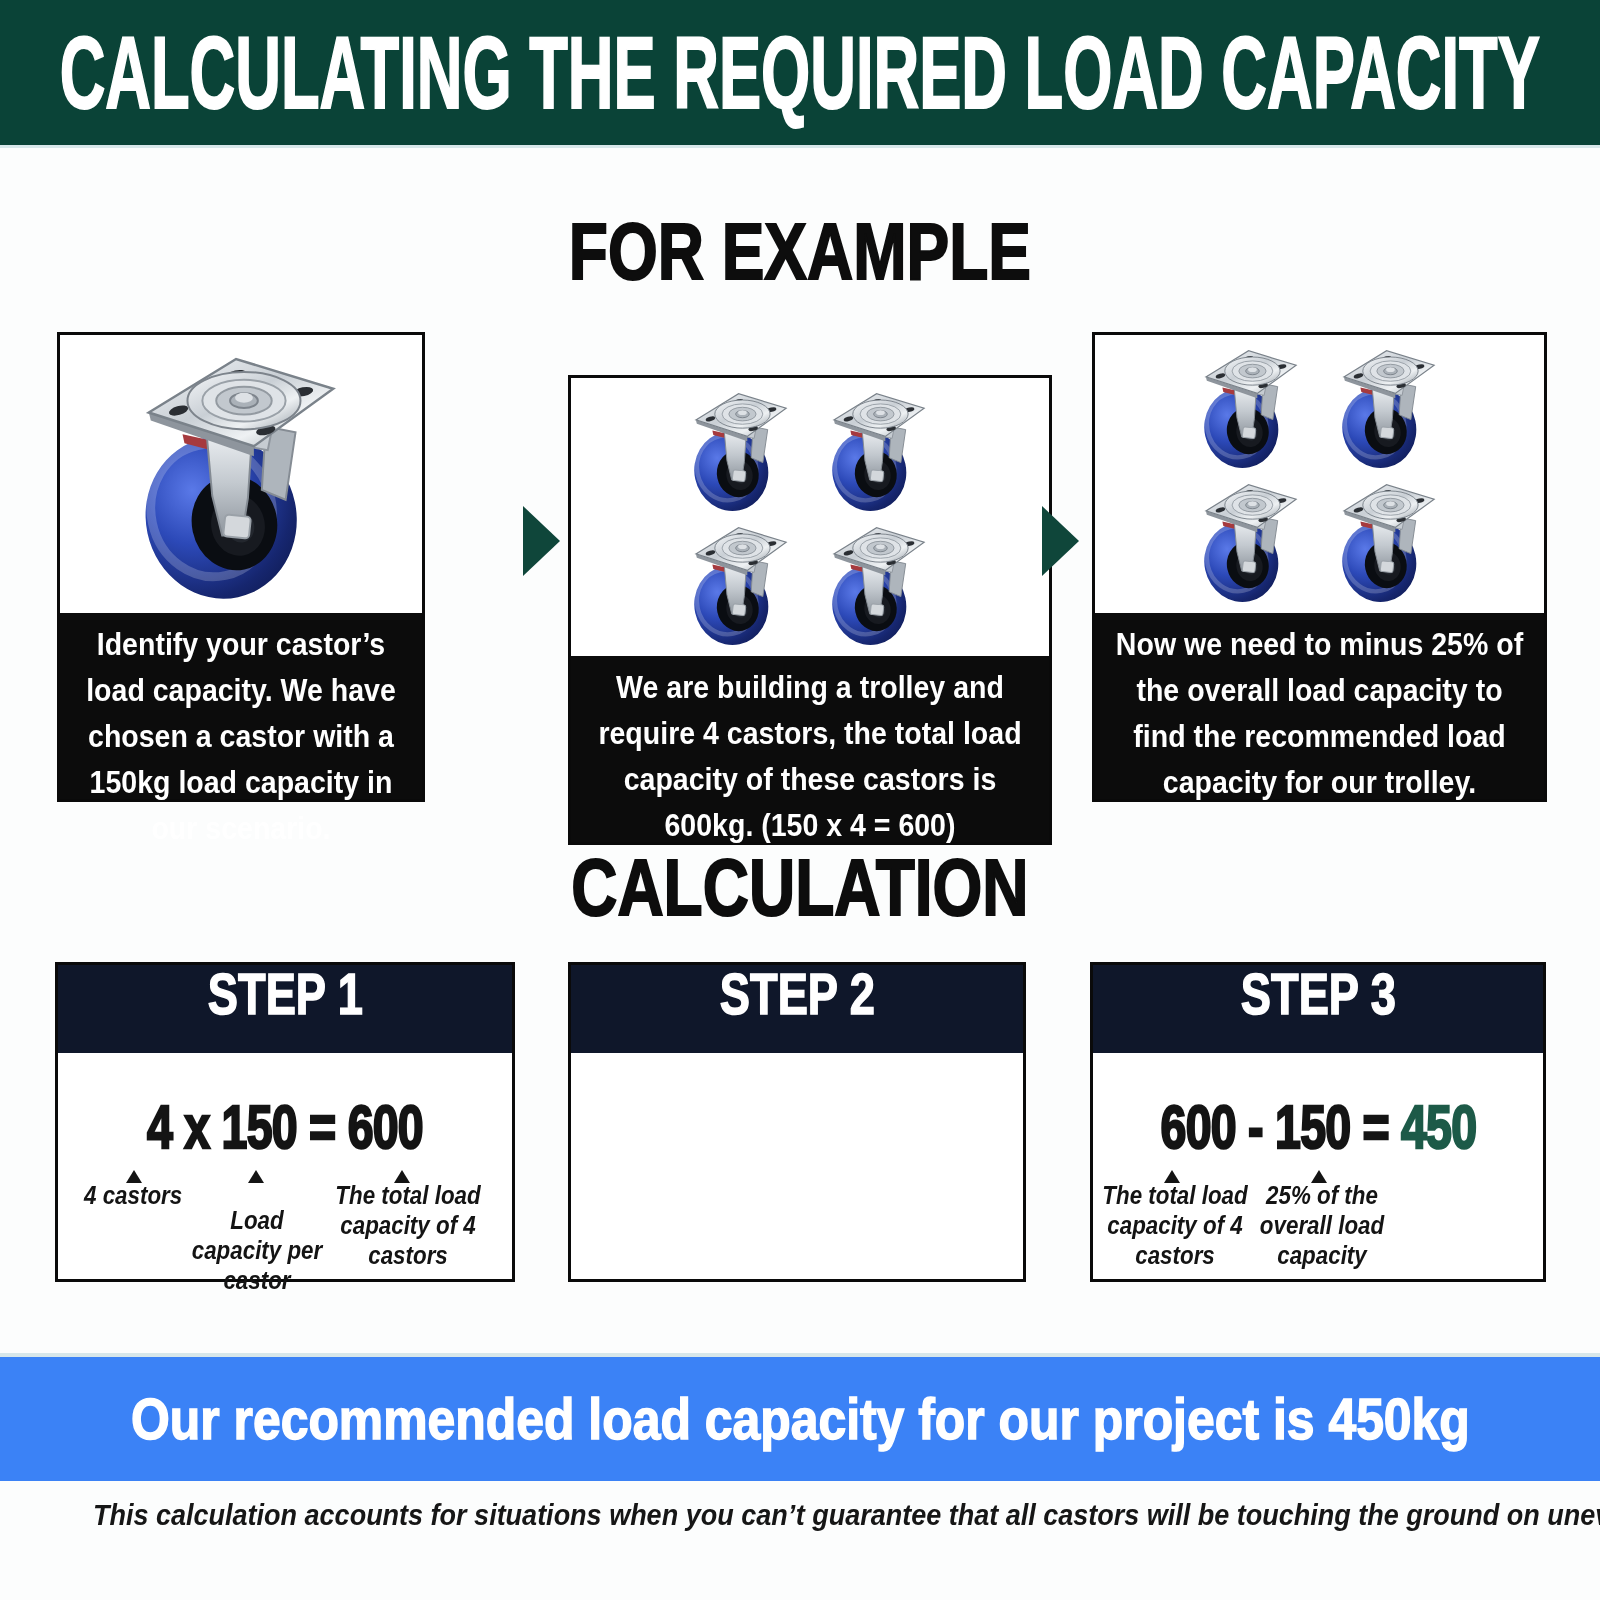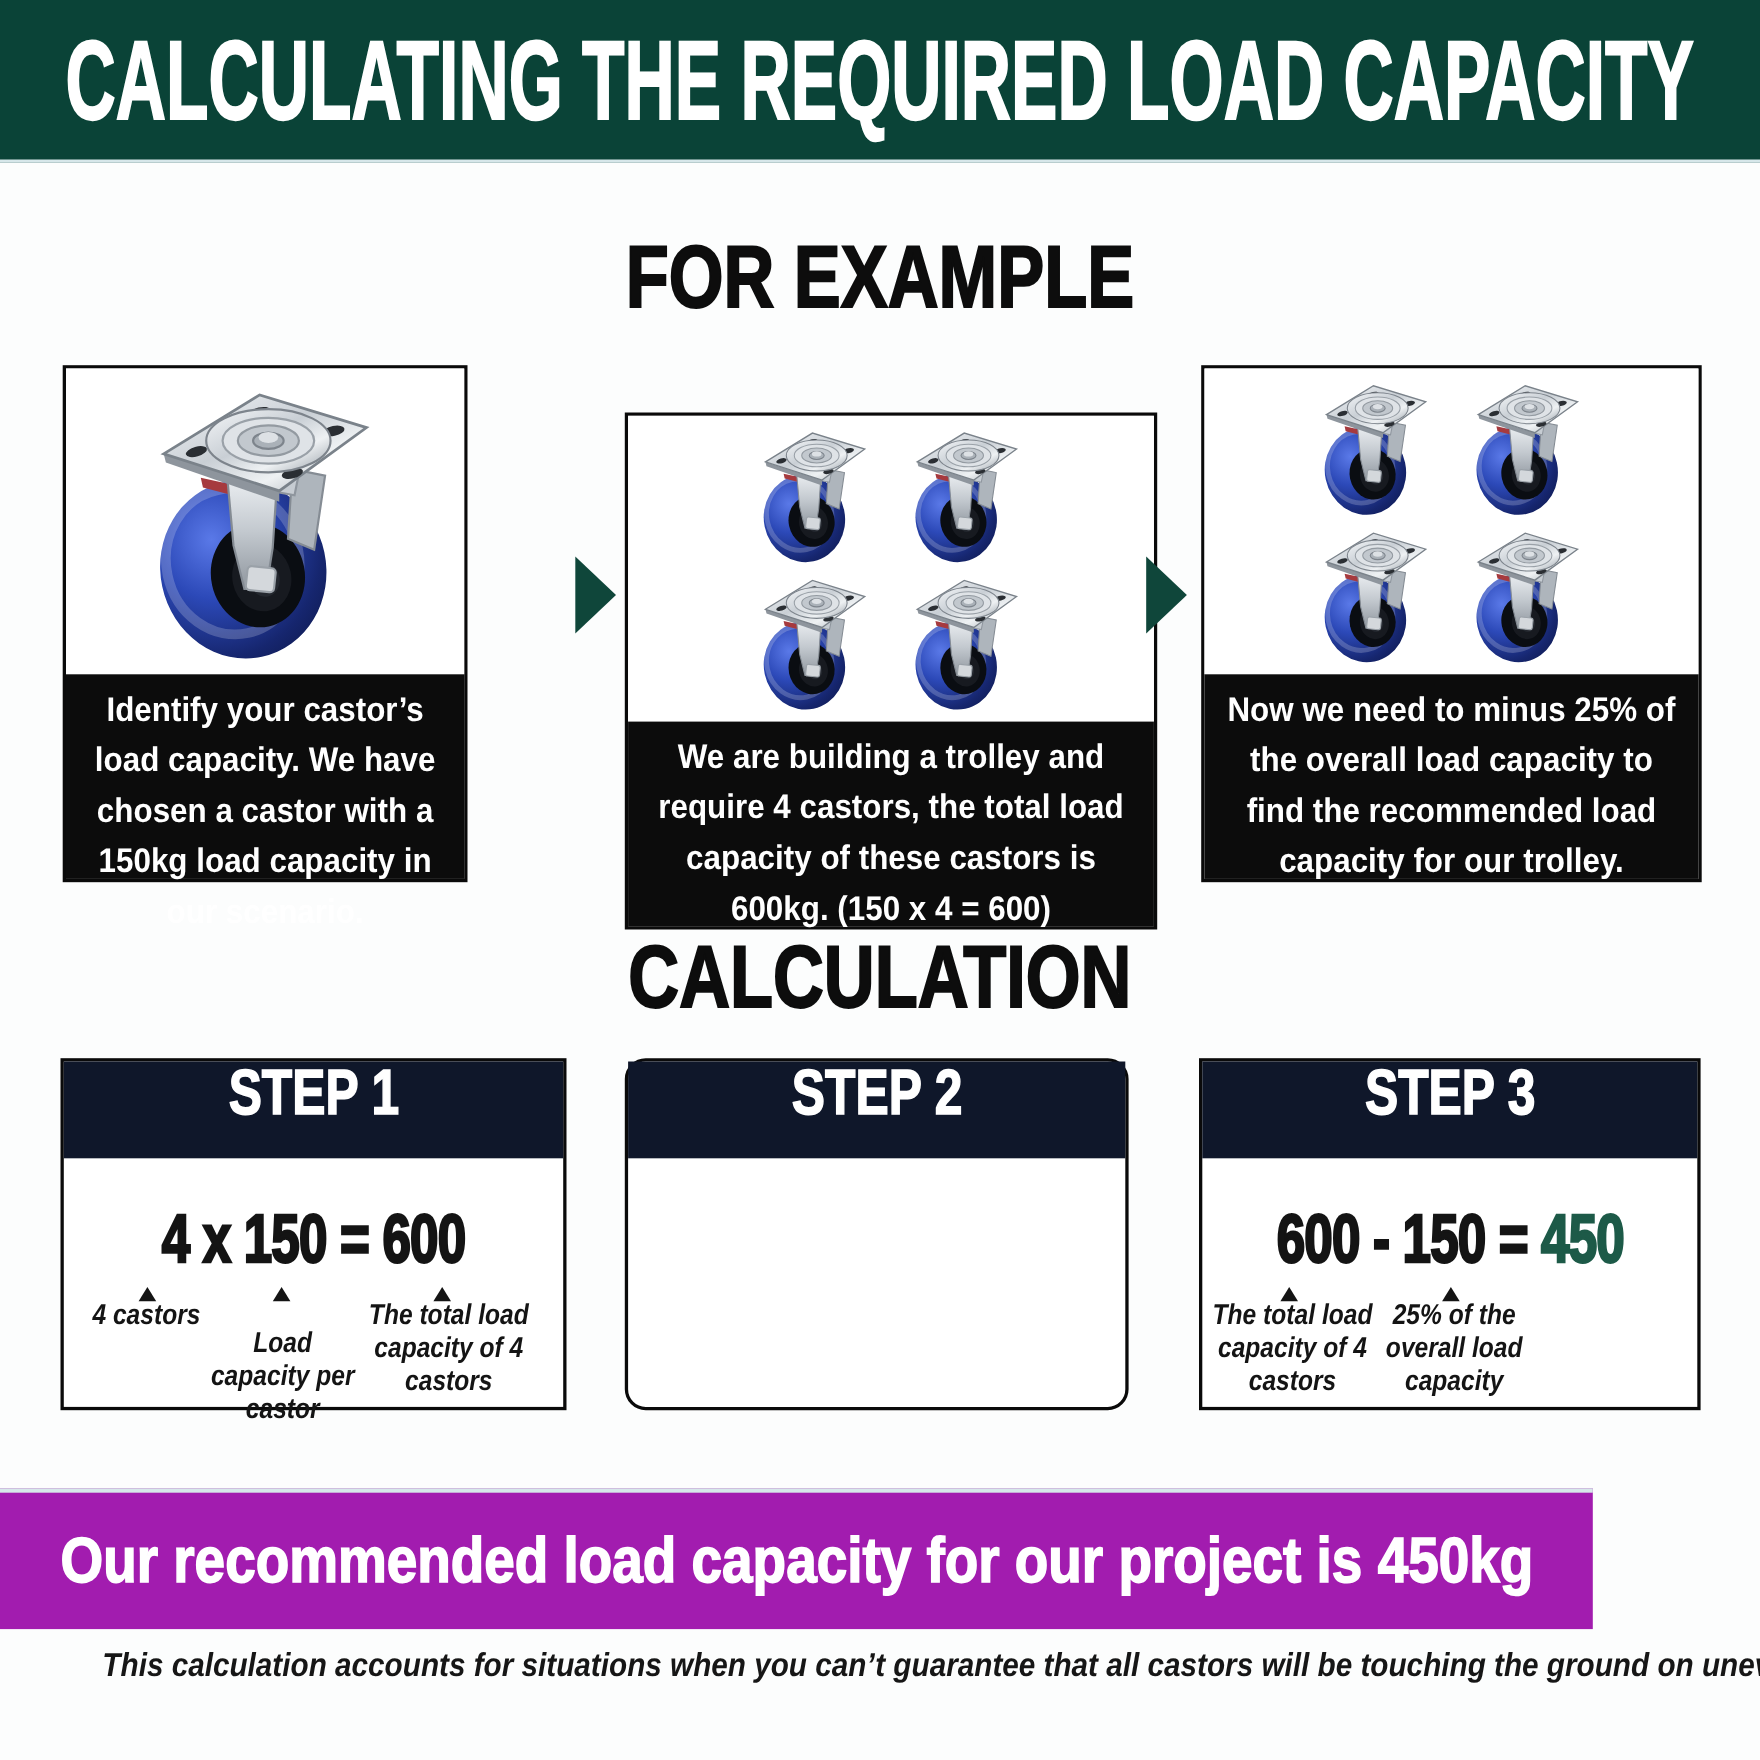--- a/index.html
+++ b/index.html
@@ -60,21 +60,21 @@
     border-top:35px solid transparent;border-bottom:35px solid transparent;
     border-left:37px solid #0f463a;
   }
   #arrow-1{left:523px;}
   #arrow-2{left:1042px;}
   
   .step{
     position:absolute;top:962px;height:320px;background:#ffffff;border:3px solid #0a0a0a;
   }
   #step-1{left:55px;width:460px;}
-  #step-2{left:568px;width:458px;border-radius:19px;}
+  #step-2{left:568px;width:458px;}
   #step-3{left:1090px;width:456px;}
   .step-head{
     height:88px;background:#0f172a;display:flex;align-items:flex-start;justify-content:center;
   }
   .step-title{
     color:#ffffff;font-size:58px;font-weight:700;line-height:1;white-space:nowrap;
     transform:scaleX(0.78);-webkit-text-stroke:1.5px #ffffff;
   }
   .step-body{position:relative;height:260px;}
   .formula{
@@ -98,22 +98,22 @@
   .ann-inner{display:inline-block;transform:scaleX(0.86);}
   
   .elbow{position:absolute;left:0;top:0;}
   .elbow .h-seg{position:absolute;left:352px;top:152px;width:37px;height:4px;background:#141414;}
   .elbow .v-seg{position:absolute;left:385px;top:101px;width:4px;height:55px;background:#141414;}
   .elbow .e-head{position:absolute;left:378px;top:88px;width:0;height:0;
     border-left:9px solid transparent;border-right:9px solid transparent;
     border-bottom:14px solid #141414;}
   
   .banner{
-    position:absolute;top:1353px;left:0;width:1448px;height:128px;
-    background:#a21caf;border-top:4px solid #d7e7ea;
+    position:absolute;top:1353px;left:0;width:1600px;height:128px;
+    background:#3b82f6;border-top:4px solid #d7e7ea;
     display:flex;align-items:center;justify-content:center;
   }
   .banner-text{
     color:#ffffff;font-size:58px;font-weight:700;line-height:1;white-space:nowrap;
     transform:scaleX(0.86);-webkit-text-stroke:1.5px #ffffff;
   }
   .footnote{position:absolute;top:1498px;left:0;width:1600px;text-align:center;}
   .footnote-inner{
     display:inline-block;font-size:30px;font-style:italic;font-weight:700;color:#161616;
     white-space:nowrap;transform:scaleX(0.9);

